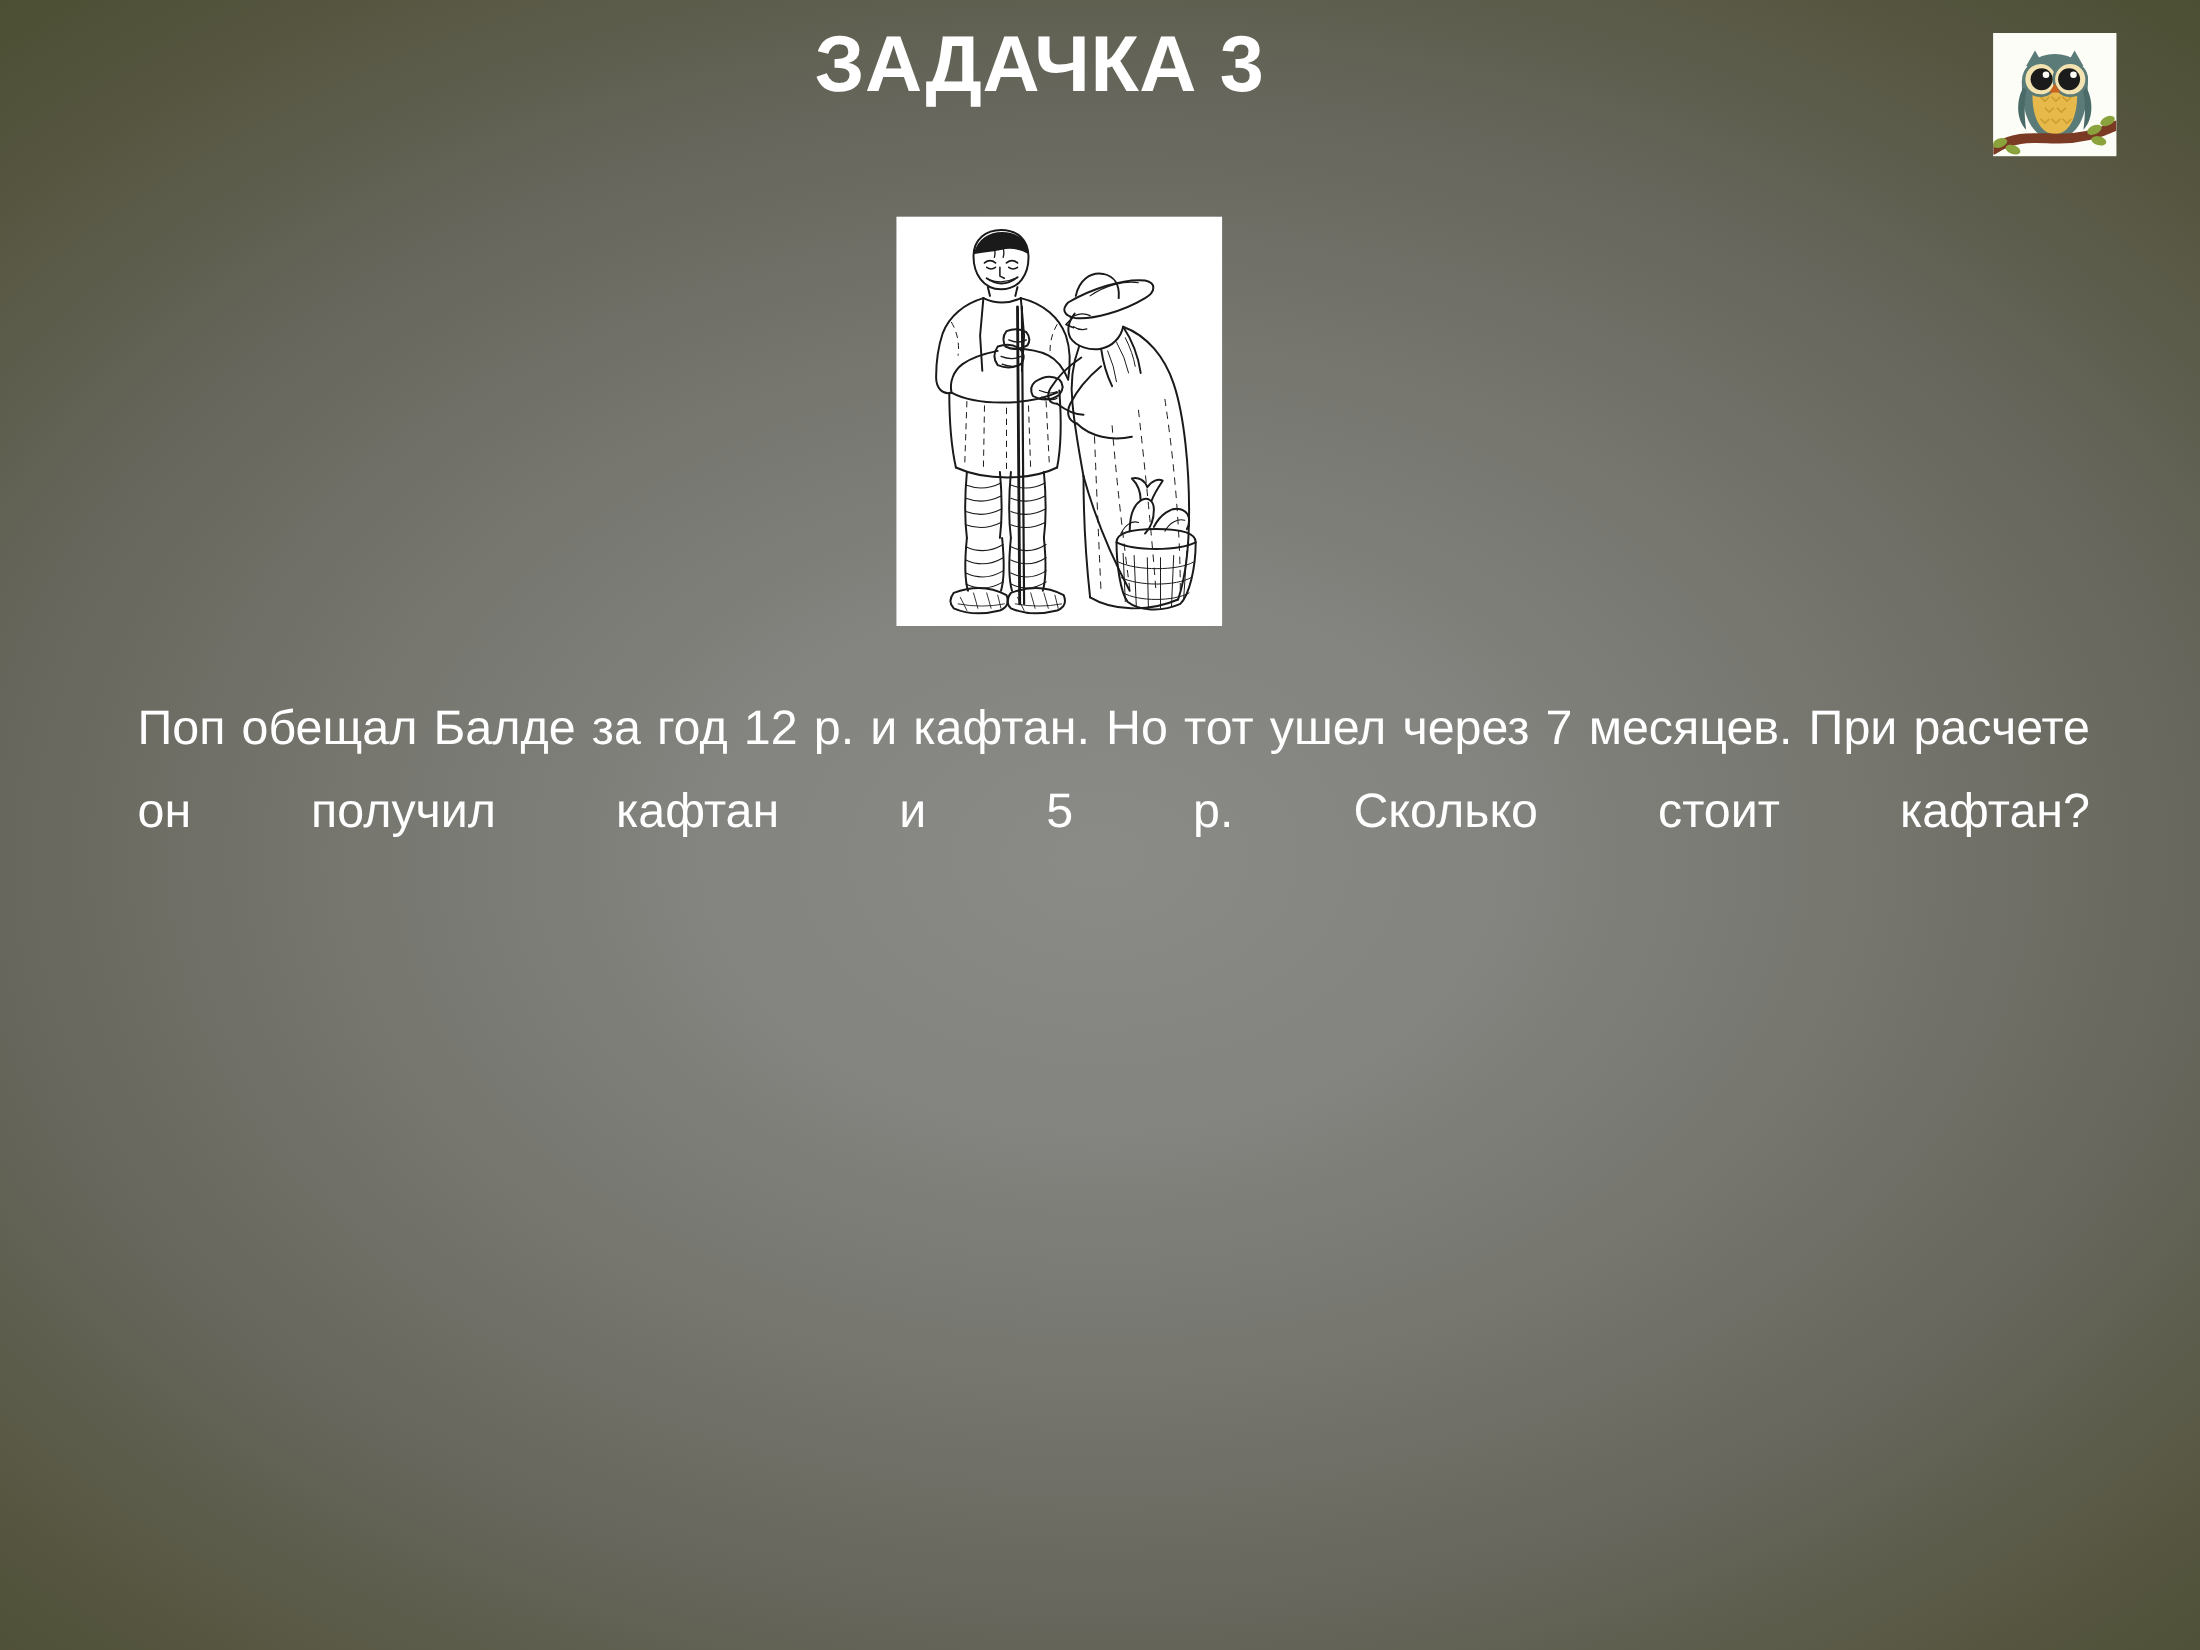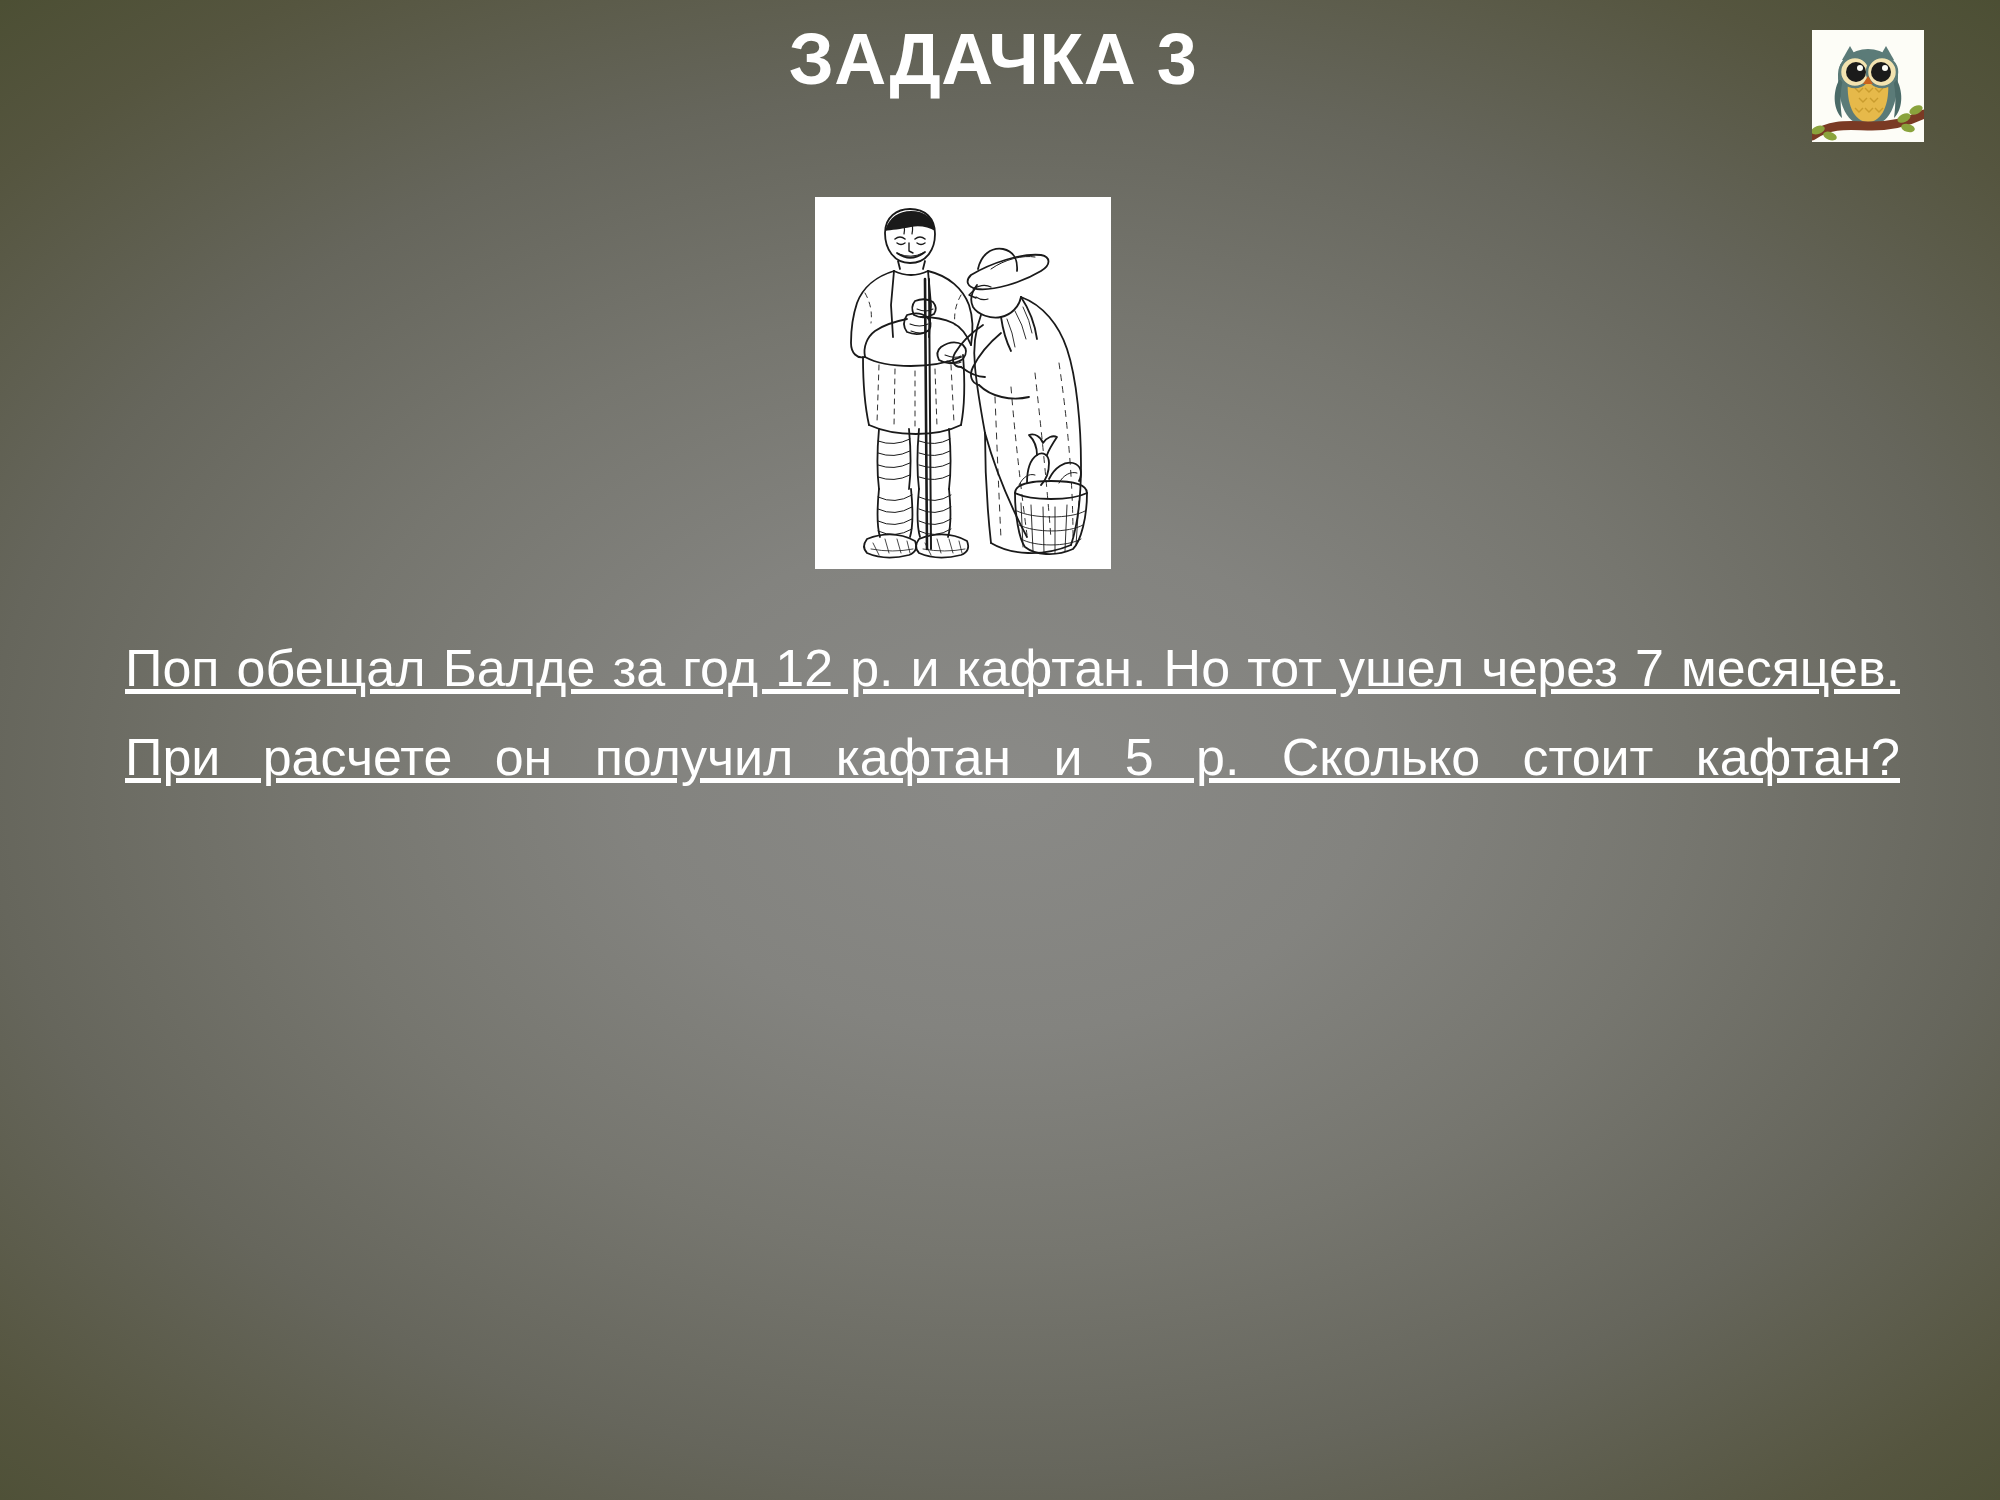--- a/index.html
+++ b/index.html
@@ -35,21 +35,20 @@
     left: 0;
     top: 22px;
     width: 1890px;
     text-align: center;
     color: #ffffff;
     font-size: 72px;
     font-weight: bold;
     letter-spacing: 0.5px;
     line-height: 1.05;
     white-space: nowrap;
-    padding-left: 48px;
   }
 
   
   #logo {
     position: absolute;
     left: 1812px;
     top: 30px;
     width: 112px;
     height: 112px;
     background: #fdfdf7;
@@ -69,26 +68,25 @@
   }
   #illustration svg { display: block; width: 296px; height: 372px; }
 
   
   #body-text {
     position: absolute;
     left: 125px;
     top: 624px;
     width: 1775px;
     color: #ffffff;
-    font-size: 52px;
+    font-size: 44px;
     line-height: 1.72;
     text-align: justify;
     text-justify: inter-word;
     font-weight: normal;
-    text-decoration: underline;
   }
   
   #body-text:after {
     content: "";
     display: inline-block;
     width: 100%;
   }
 </style>
 </head>
 <body>

